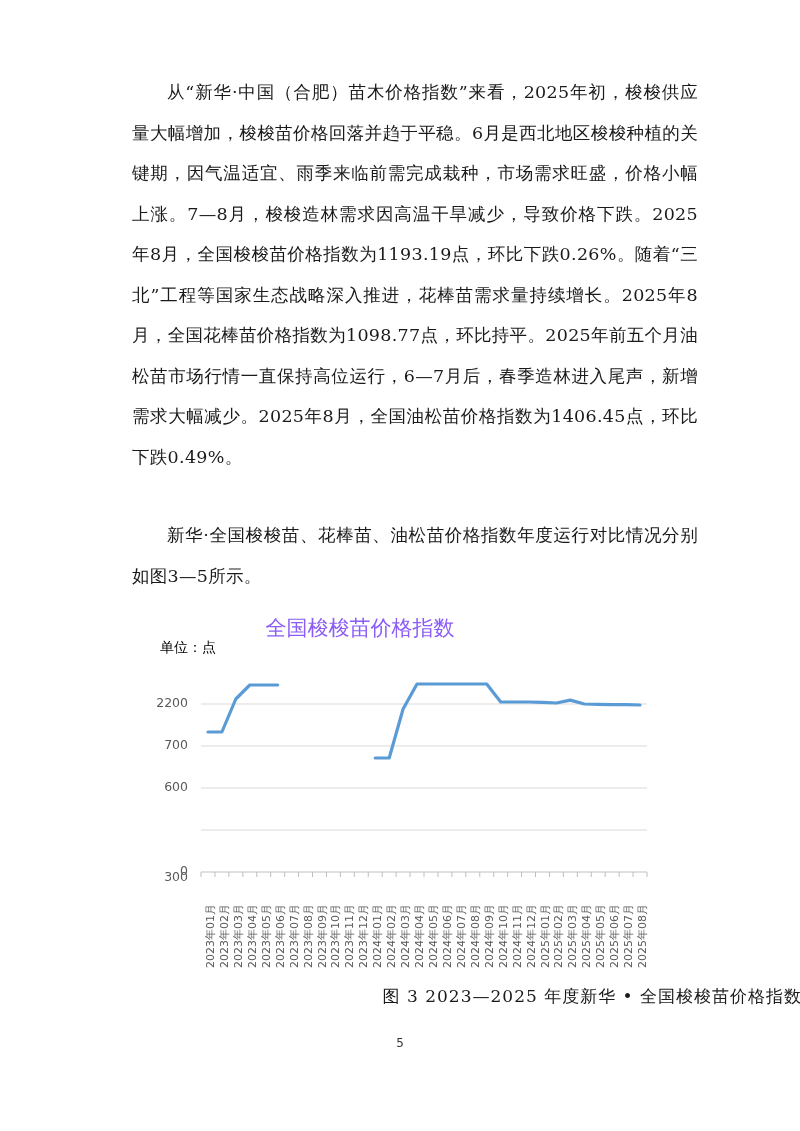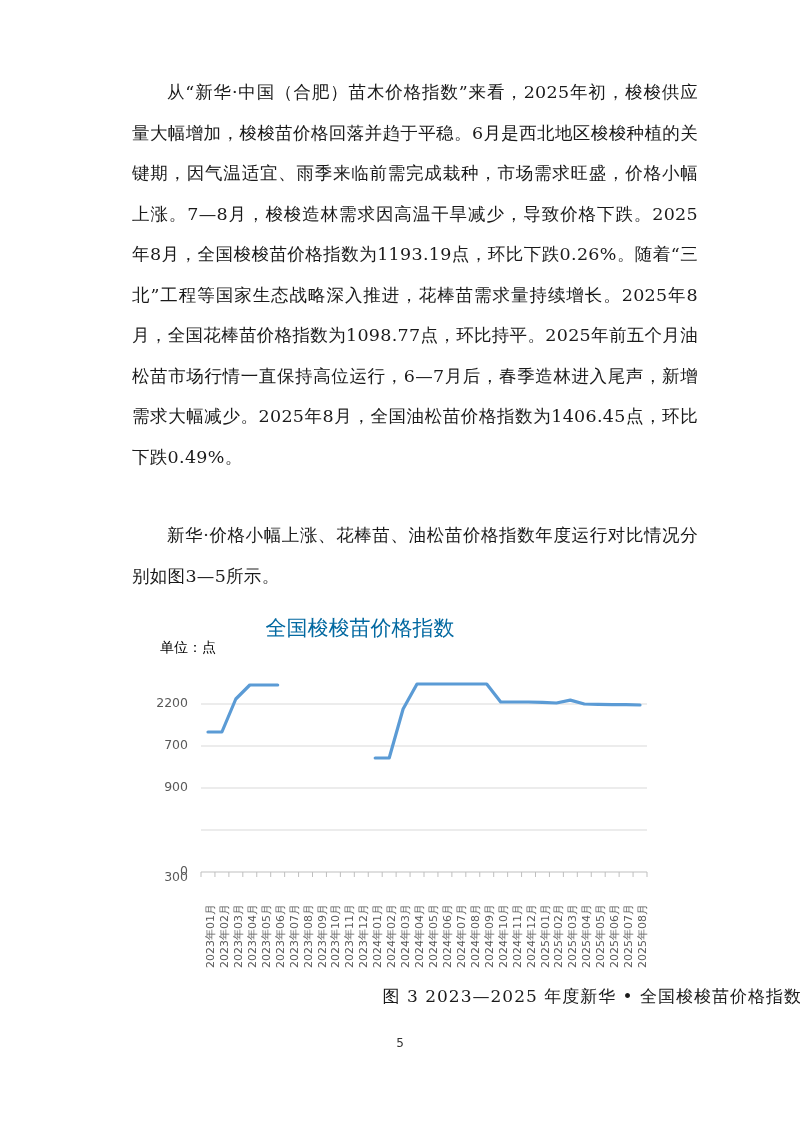--- a/index.html
+++ b/index.html
@@ -4,38 +4,38 @@
 <style>
   html, body { margin:0; padding:0; background:#ffffff; }
   body { width:800px; height:1131px; position:relative; overflow:hidden;
          font-family:"DejaVu Serif","Liberation Serif",serif; color:#1a1a1a; }
   .para { position:absolute; left:132px; width:566px; font-size:17.5px; line-height:40.5px;
           text-align:justify; text-align-last:left; letter-spacing:0.3px; }
   .p1 { top:72px; text-indent:35px; }
   .p2 { top:515px; text-indent:35px; }
   .chart { position:absolute; left:140px; top:610px; width:520px; height:360px; }
   .chart-title { position:absolute; left:160px; top:614px; width:400px; text-align:center;
-                 font-family:"DejaVu Sans","Liberation Sans",sans-serif; font-size:21px; color:#0369a1; }
+                 font-family:"DejaVu Sans","Liberation Sans",sans-serif; font-size:21px; color:#8b5cf6; }
   .unit { position:absolute; left:160px; top:639px; font-family:"DejaVu Sans","Liberation Sans",sans-serif;
           font-size:14px; color:#000000; }
   .ytick { position:absolute; width:50px; text-align:right; left:138px;
            font-family:"DejaVu Sans","Liberation Sans",sans-serif; font-size:12.5px; color:#595959; }
   .xlabels { position:absolute; left:201px; top:880px; height:90px; width:450px; }
   .xlab { position:absolute; top:0; width:14px; height:90px; }
   .xlab span { position:absolute; left:0; top:0; transform-origin:0 0; transform: translate(2px, 88px) rotate(-90deg);
                white-space:nowrap; font-family:"DejaVu Sans","Liberation Sans",sans-serif; font-size:11px; color:#595959; }
   .caption { position:absolute; left:0; width:782px; top:985px; text-align:right; font-size:17px; letter-spacing:1px;padding-left:20px; }
   .pagenum { position:absolute; left:0; width:800px; top:1036px; text-align:center;
              font-family:"DejaVu Sans","Liberation Sans",sans-serif; font-size:12px; color:#333; }
 </style>
 </head>
 <body>
 
 <div class="para p1">从“新华·中国（合肥）苗木价格指数”来看，2025年初，梭梭供应量大幅增加，梭梭苗价格回落并趋于平稳。6月是西北地区梭梭种植的关键期，因气温适宜、雨季来临前需完成栽种，市场需求旺盛，价格小幅上涨。7—8月，梭梭造林需求因高温干旱减少，导致价格下跌。2025年8月，全国梭梭苗价格指数为1193.19点，环比下跌0.26%。随着“三北”工程等国家生态战略深入推进，花棒苗需求量持续增长。2025年8月，全国花棒苗价格指数为1098.77点，环比持平。2025年前五个月油松苗市场行情一直保持高位运行，6—7月后，春季造林进入尾声，新增需求大幅减少。2025年8月，全国油松苗价格指数为1406.45点，环比下跌0.49%。</div>
-<div class="para p2">新华·价格小幅上涨、花棒苗、油松苗价格指数年度运行对比情况分别如图3—5所示。</div>
+<div class="para p2">新华·全国梭梭苗、花棒苗、油松苗价格指数年度运行对比情况分别如图3—5所示。</div>
 
 <div class="chart-title">全国梭梭苗价格指数</div>
 <div class="unit">单位：点</div>
 
 <svg class="chart" id="chart-svg" viewBox="140 610 520 360" xmlns="http://www.w3.org/2000/svg">
     <line x1="201" x2="647" y1="872" y2="872" stroke="#bfbfbf" stroke-width="1"></line>
     <line x1="201" x2="647" y1="830" y2="830" stroke="#d9d9d9" stroke-width="1"></line>
     <line x1="201" x2="647" y1="788" y2="788" stroke="#d9d9d9" stroke-width="1"></line>
     <line x1="201" x2="647" y1="746" y2="746" stroke="#d9d9d9" stroke-width="1"></line>
     <line x1="201" x2="647" y1="704" y2="704" stroke="#d9d9d9" stroke-width="1"></line>
@@ -71,21 +71,21 @@
     <line x1="605.1875" x2="605.1875" y1="872" y2="877" stroke="#bfbfbf"></line>
     <line x1="619.125" x2="619.125" y1="872" y2="877" stroke="#bfbfbf"></line>
     <line x1="633.0625" x2="633.0625" y1="872" y2="877" stroke="#bfbfbf"></line>
     <line x1="647" x2="647" y1="872" y2="877" stroke="#bfbfbf"></line>
     <polyline points="208.0,732.0 221.9,732.0 235.8,699.0 249.8,685.0 263.7,685.0 277.7,685.0" fill="none" stroke="#5B9BD5" stroke-width="3.2" stroke-linejoin="round" stroke-linecap="round"></polyline>
     <polyline points="375.2,758.0 389.2,758.0 403.1,709.0 417.0,684.0 431.0,684.0 444.9,684.0 458.8,684.0 472.8,684.0 486.7,684.0 500.7,702.0 514.6,702.0 528.5,702.0 542.5,702.3 556.4,703.0 570.3,700.1 584.3,704.0 598.2,704.4 612.2,704.6 626.1,704.6 640.0,705.0" fill="none" stroke="#5B9BD5" stroke-width="3.2" stroke-linejoin="round" stroke-linecap="round"></polyline>
   </svg>
 <div id="yticks">
     <div class="ytick" style="top: 863px;">0</div>
     <div class="ytick" style="top: 821px; margin-top: 48px;">300</div>
-    <div class="ytick" style="top: 779px;">900</div>
+    <div class="ytick" style="top: 779px;">600</div>
     <div class="ytick" style="top: 737px;">700</div>
     <div class="ytick" style="top: 695px;">2200</div>
   </div>
 <div class="xlabels" id="xlabels">
     <div class="xlab" style="left: 0px;">
       <span>2023年01月</span>
     </div>
     <div class="xlab" style="left: 13.9375px;">
       <span>2023年02月</span>
     </div>

